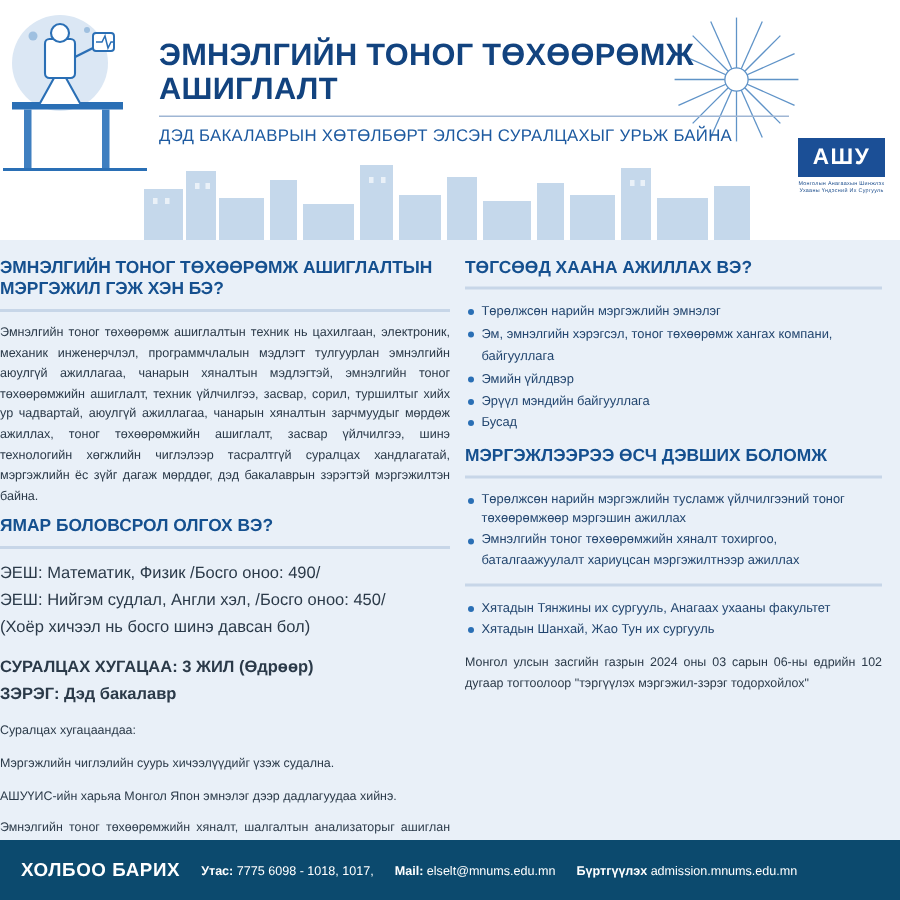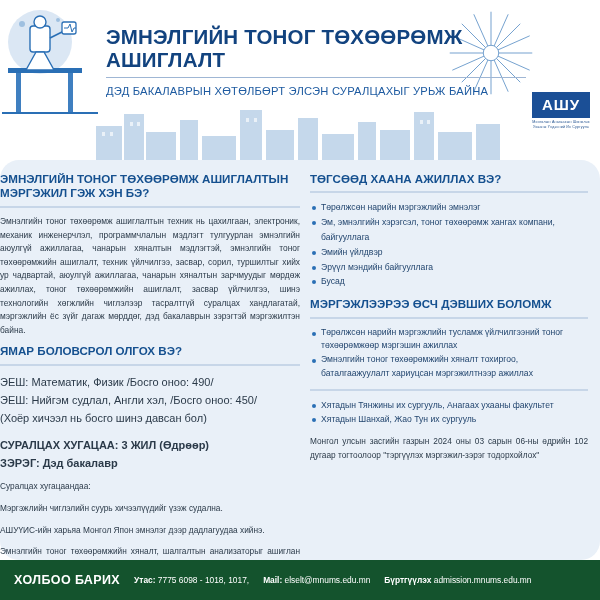--- a/index.html
+++ b/index.html
@@ -76,21 +76,20 @@
     font-size: 3.6px; color: #22528f; line-height: 1.5; margin-top: 2px;
     letter-spacing: .2px;
   }
 
   
   .body {
     position: relative;
     width: 600px; height: 400px;
     background: #e9f0f8;
     padding: 12px 10px 0 0;
-    border-radius: 19px;
   }
   .cols { display: flex; width: 600px; }
   .col-left { width: 300px; padding-left: 0; }
   .col-right { width: 300px; padding-left: 10px; padding-right: 12px; }
 
   .sec-title {
     color: #15508f;
     font-weight: bold;
     font-size: 11.6px;
     line-height: 1.25;
@@ -133,21 +132,21 @@
     font-size: 8.3px;
     line-height: 1.66;
     text-align: justify;
     margin-top: 8px;
   }
 
   
   .footer {
     position: absolute; left: 0; bottom: 0;
     width: 600px; height: 40px;
-    background: #14532d;
+    background: #0c4a6e;
     color: #ffffff;
     display: flex; align-items: center;
     padding: 0 14px;
     gap: 14px;
   }
   .footer-title {
     font-size: 12.5px; font-weight: bold; letter-spacing: .4px;
   }
   .f-item { font-size: 8.4px; }
   .f-item b { font-weight: bold; }

